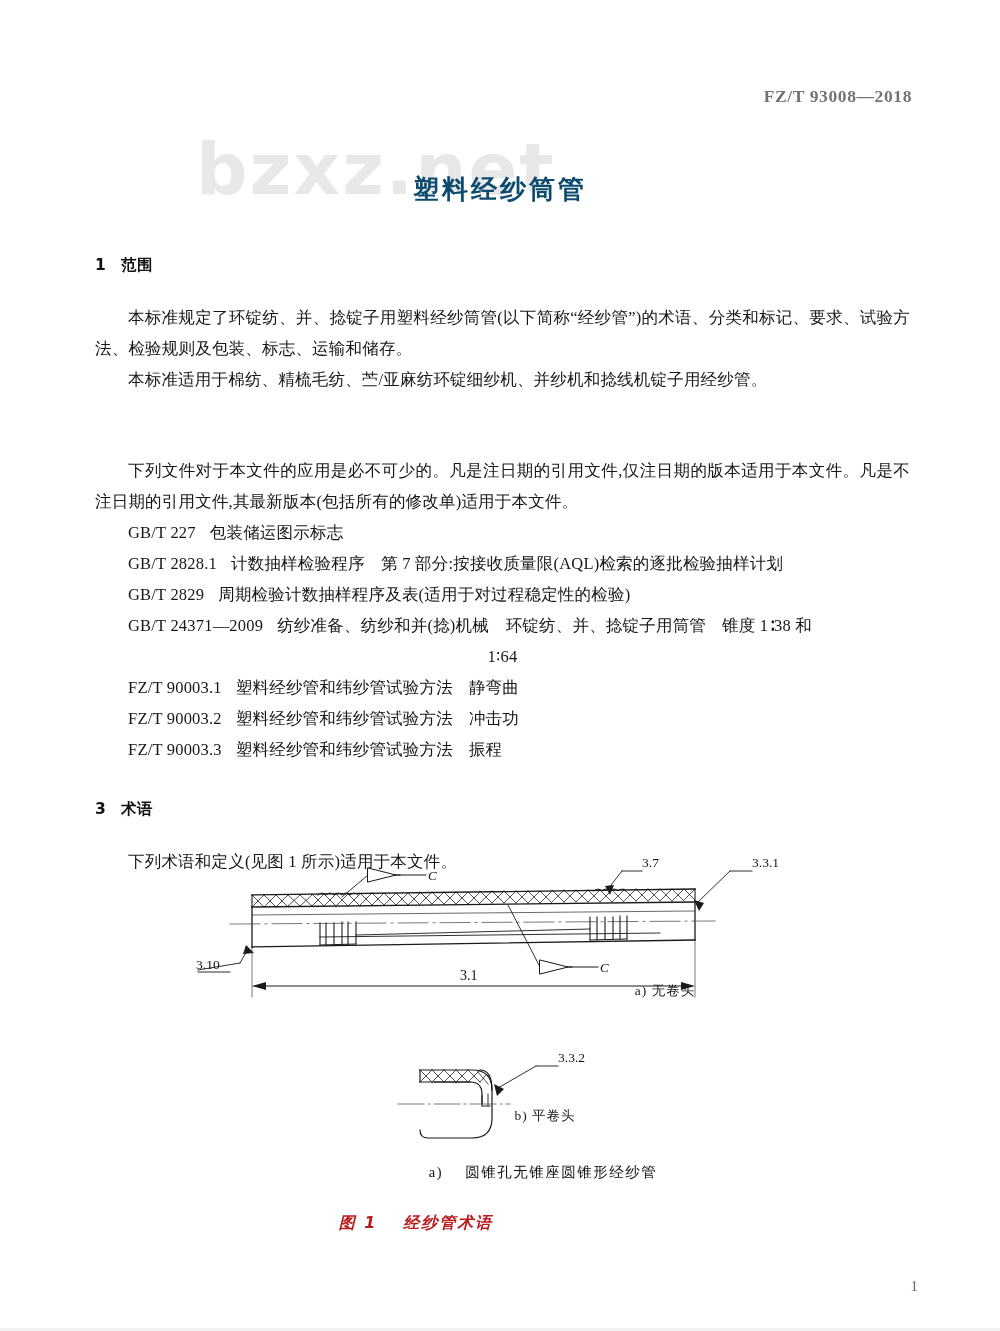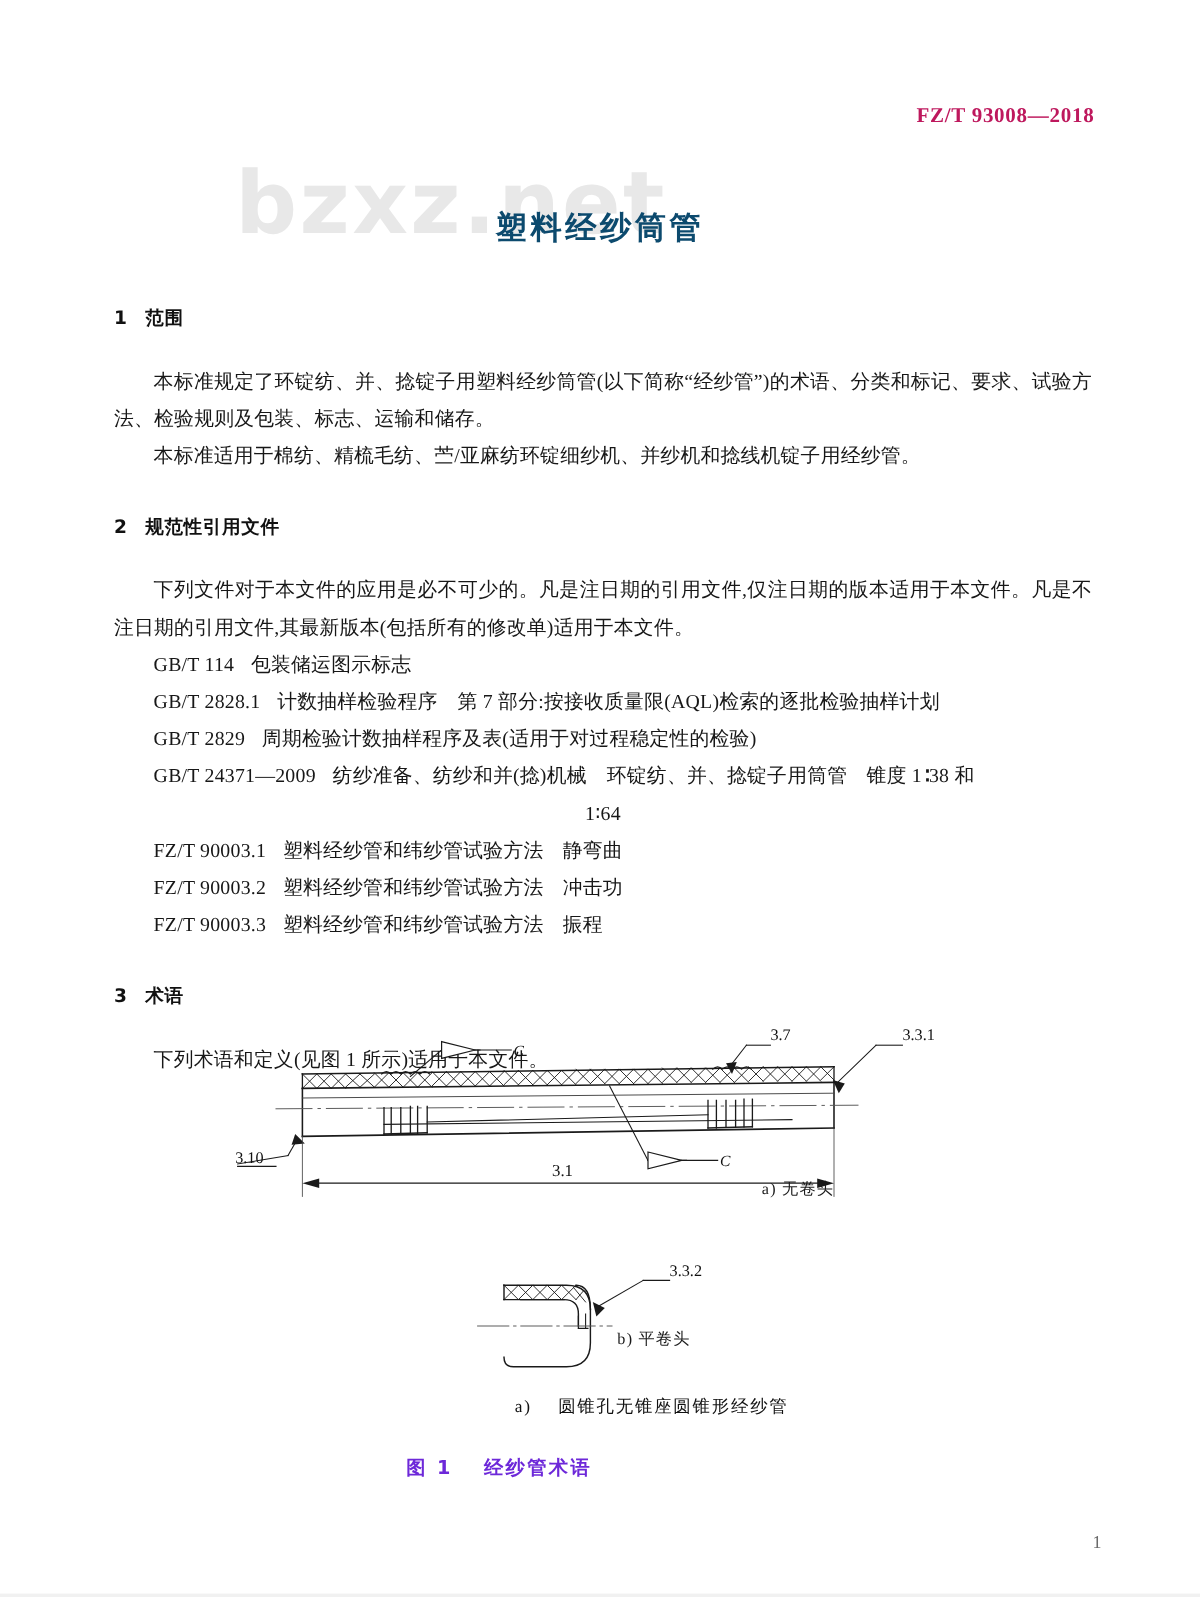--- a/index.html
+++ b/index.html
@@ -30,21 +30,21 @@
 
   
   .doc-header {
     position: absolute;
     top: 86px;
     right: 88px;
     font-family: "Liberation Serif", serif;
     font-size: 17.5px;
     font-weight: bold;
     letter-spacing: 0.6px;
-    color: #be185d;
+    color: #737373;
     white-space: nowrap;
   }
 
   
   .watermark {
     position: absolute;
     top: 127px;
     left: 196px;
     font-family: "DejaVu Sans", sans-serif;
     font-size: 72px;
@@ -169,21 +169,22 @@
   .fig-cap-main {
     position: absolute;
     top: 368px;
     left: 0;
     width: 832px;
     text-align: center;
     font-family: "DejaVu Sans", "Liberation Sans", sans-serif;
     font-size: 16px;
     font-weight: bold;
     letter-spacing: 2px;
-    color: #6d28d9;
+    color: #b91c1c;
+    font-style: italic;
   }
 
   
   .page-number {
     position: absolute;
     bottom: 36px;
     right: 82px;
     font-family: "Liberation Serif", serif;
     font-size: 15px;
     color: #6a6a6a;
@@ -209,30 +210,27 @@
 
     <div class="sec-head">
       <span class="num">1</span><span>范围</span>
     </div>
     <div class="gap-m"></div>
     <div class="para indent2">本标准规定了环锭纺、并、捻锭子用塑料经纱筒管(以下简称“经纱管”)的术语、分类和标记、要求、试验方法、检验规则及包装、标志、运输和储存。</div>
     <div class="para indent2">本标准适用于棉纺、精梳毛纺、苎/亚麻纺环锭细纱机、并纱机和捻线机锭子用经纱管。</div>
 
     <div class="gap-l"></div>
 
-    <div class="sec-head">
-      <span class="num">2</span><span>规范性引用文件</span>
-    </div>
     <div class="gap-m"></div>
     <div class="para indent2">下列文件对于本文件的应用是必不可少的。凡是注日期的引用文件,仅注日期的版本适用于本文件。凡是不注日期的引用文件,其最新版本(包括所有的修改单)适用于本文件。</div>
 
     <div>
 
       <div class="ref-line">
-        <span class="refcode">GB/T 114</span><span>包装储运图示标志</span>
+        <span class="refcode">GB/T 227</span><span>包装储运图示标志</span>
       </div>
 
       <div class="ref-line">
         <span class="refcode">GB/T 2828.1</span><span>计数抽样检验程序　第 7 部分:按接收质量限(AQL)检索的逐批检验抽样计划</span>
       </div>
 
       <div class="ref-line">
         <span class="refcode">GB/T 2829</span><span>周期检验计数抽样程序及表(适用于对过程稳定性的检验)</span>
       </div>
 

